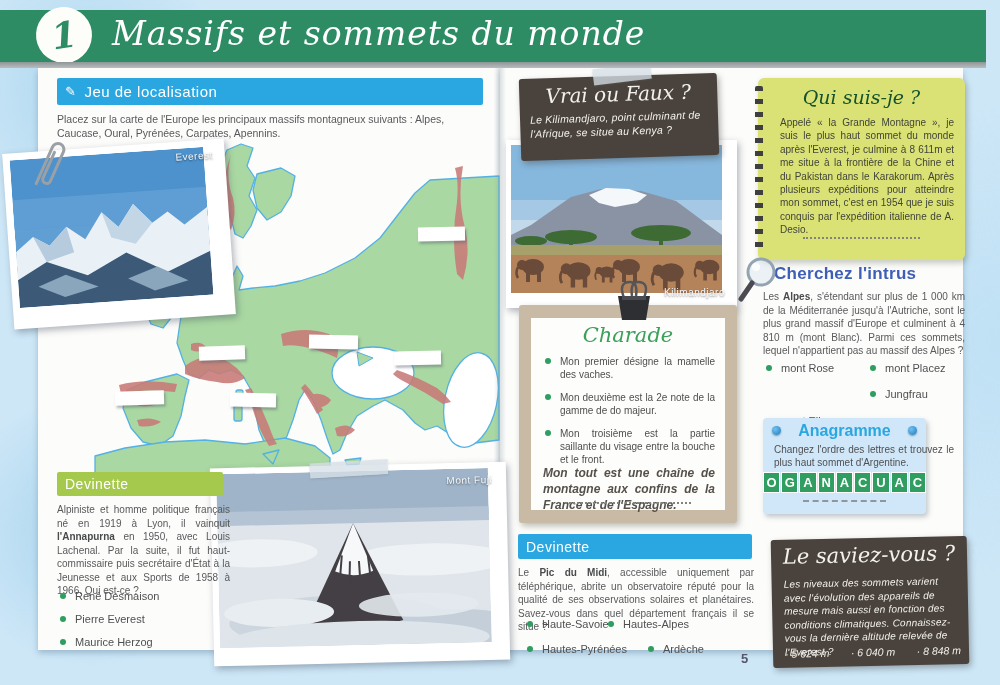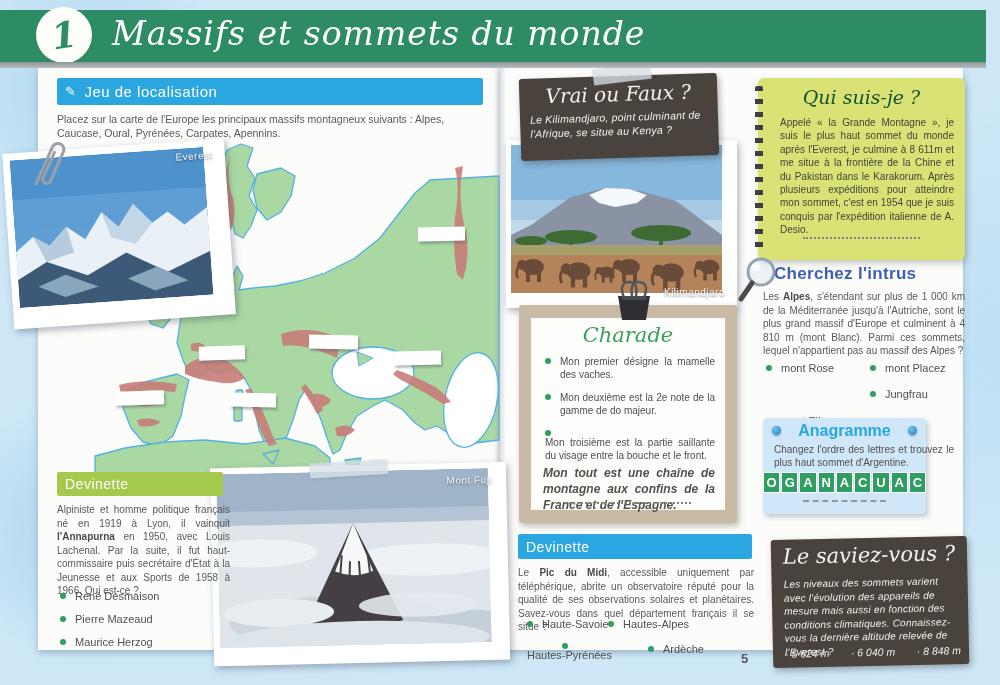--- a/index.html
+++ b/index.html
@@ -195,21 +195,21 @@
   </div>
   <div class="para" style="left:57px;top:503px;width:173px;">
     <span>Alpiniste et homme politique français né en 1919 à Lyon, il vainquit </span><b>l'Annapurna</b><span> en 1950, avec Louis Lachenal. Par la suite, il fut haut-commissaire puis secrétaire d'État à la Jeunesse et aux Sports de 1958 à 1966. Qui est-ce ?</span>
   </div>
   <div class="optrow" style="left:60px;top:590px;">
       <span class="dot"></span>
       <span>René Desmaison</span>
     </div>
   <div class="optrow" style="left:60px;top:613px;">
       <span class="dot"></span>
-      <span>Pierre Mazeaud</span>
+      <span>Pierre Everest</span>
     </div>
   <div class="optrow" style="left:60px;top:636px;justify-content:space-between;">
       <span class="dot"></span>
       <span>Maurice Herzog</span>
     </div>
 
   <div class="photo" style="left:212px;top:465px;width:284px;height:186px;padding:6px;transform:rotate(-1.3deg);">
     <span class="inner" style="width:272px;height:174px;">
       <svg width="272" height="174" viewBox="0 0 272 174">
         <rect width="272" height="174" fill="#dfe5ea"></rect>
@@ -340,21 +340,21 @@
     <div class="white"></div>
     <div class="ch-title">Charade</div>
     <div class="ch-item" style="left:26px;top:50px;width:170px;">
         <span class="dot"></span>
         <span>Mon premier désigne la mamelle des vaches.</span>
       </div>
     <div class="ch-item" style="left:26px;top:86px;width:170px;">
         <span class="dot"></span>
         <span>Mon deuxième est la 2e note de la gamme de do majeur.</span>
       </div>
-    <div class="ch-item" style="left:26px;top:122px;width:170px;flex-direction:column;">
+    <div class="ch-item" style="left:26px;top:122px;width:170px;">
         <span class="dot"></span>
         <span>Mon troisième est la partie saillante du visage entre la bouche et le front.</span>
       </div>
     <div class="ch-answer" style="left:24px;top:160px;width:172px;">Mon tout est une chaîne de montagne aux confins de la France et de l'Espagne.</div>
     <div class="dotline" style="position:absolute;left:46px;right:46px;top:196px;"></div>
   </div>
   <svg style="position:absolute;left:612px;top:278px;z-index:6;" width="44" height="46" viewBox="0 0 44 46">
     <path d="M12,20 q-6,-16 6,-16 q8,0 6,14" fill="none" stroke="#55565a" stroke-width="2.5"></path>
     <path d="M32,20 q6,-16 -6,-16 q-8,0 -6,14" fill="none" stroke="#55565a" stroke-width="2.5"></path>
     <polygon points="6,18 38,18 34,42 10,42" fill="#2e2f33"></polygon>
@@ -387,21 +387,21 @@
     <span>Le </span><b>Pic du Midi</b><span>, accessible uniquement par téléphérique, abrite un observatoire réputé pour la qualité de ses observations solaires et planétaires. Savez-vous dans quel département français il se situe ?</span>
   </div>
   <div class="optrow" style="left:527px;top:618px;">
       <span class="dot"></span>
       <span>Haute-Savoie</span>
     </div>
   <div class="optrow" style="left:608px;top:618px;">
       <span class="dot"></span>
       <span>Hautes-Alpes</span>
     </div>
-  <div class="optrow" style="left:527px;top:643px;flex-direction:column;">
+  <div class="optrow" style="left:527px;top:643px;">
       <span class="dot"></span>
       <span>Hautes-Pyrénées</span>
     </div>
   <div class="optrow" style="left:648px;top:643px;">
       <span class="dot"></span>
       <span>Ardèche</span>
     </div>
 
   <div class="board" style="left:772px;top:538px;width:196px;height:128px;transform:rotate(-1.2deg);">
     <div class="btitle" style="margin-top:5px;font-size:21px;">Le saviez-vous ?</div>

